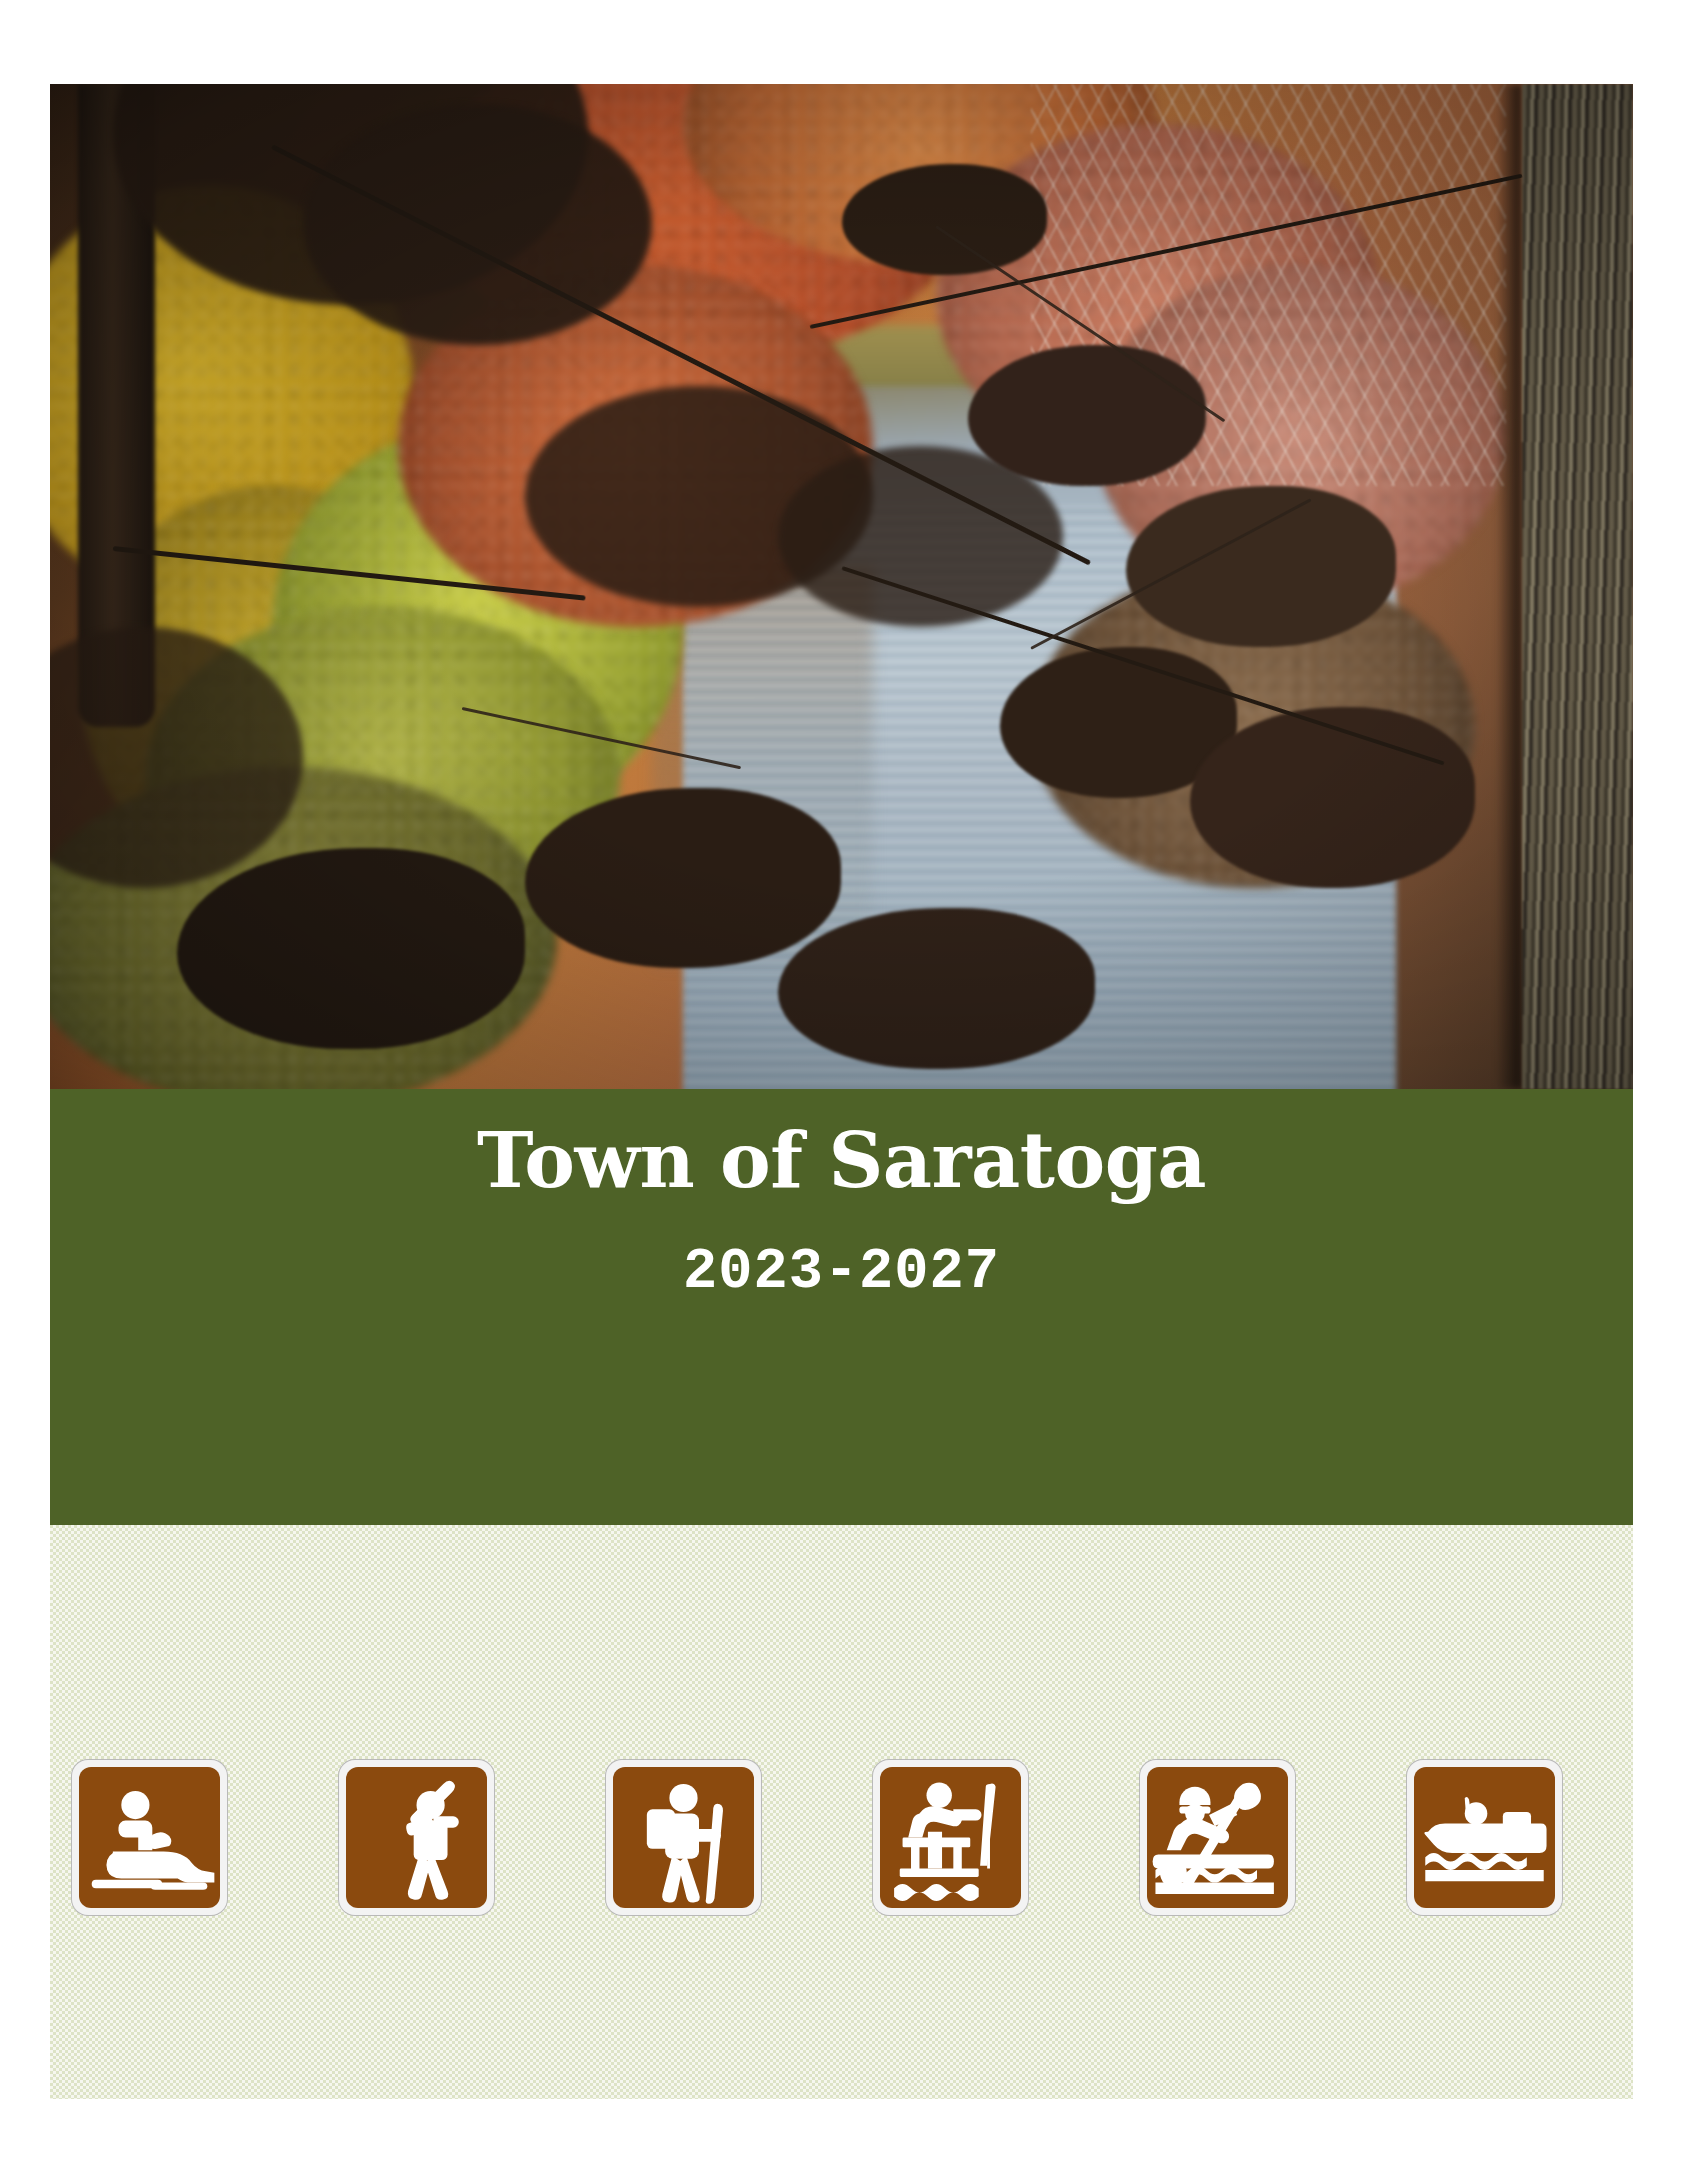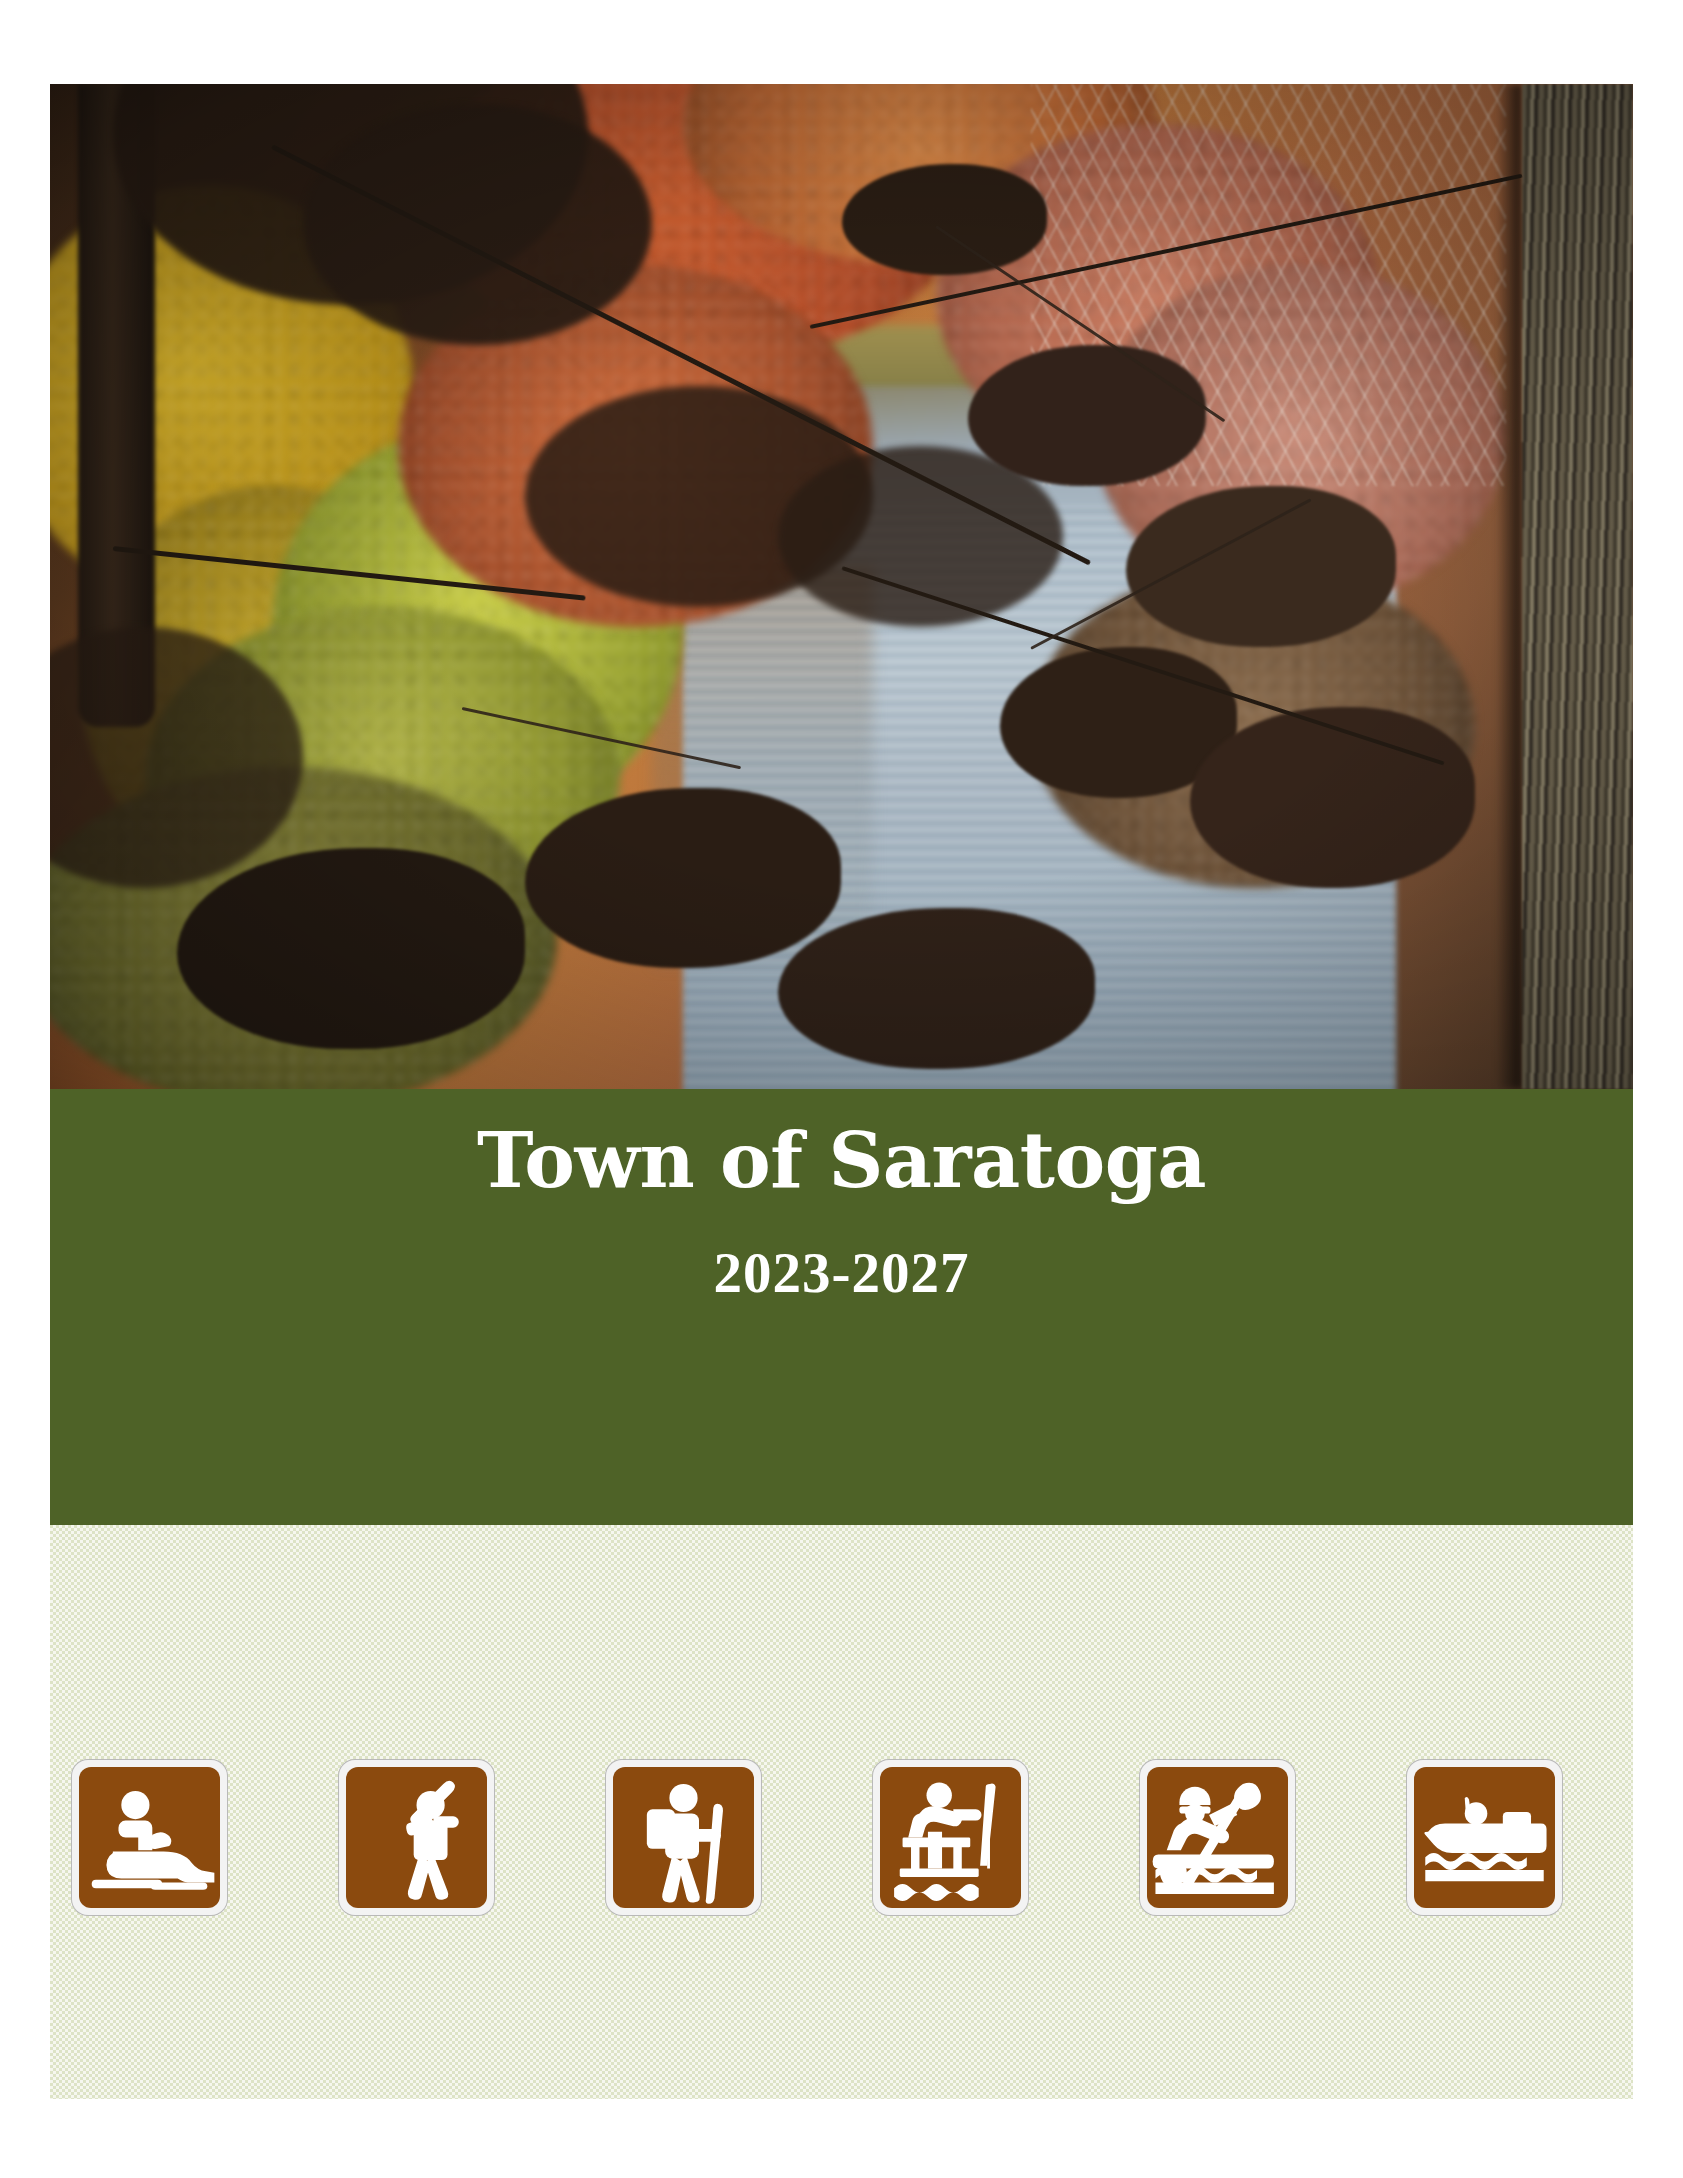--- a/index.html
+++ b/index.html
@@ -168,21 +168,21 @@
     font-family:"DejaVu Serif", serif;
     font-weight:bold;
     font-size:76px;
     line-height:1.17;
     text-align:center;
     letter-spacing:-0.5px;
     white-space:nowrap;
   }
   .doc-subtitle {
     color:#ffffff;
-    font-family:Liberation Serif, serif;
+    font-family:Liberation Mono, monospace;
     font-weight:bold;
     font-size:57px;
     text-align:center;
     margin-top:34px;
     letter-spacing:1px;
   }
 
   
   .icon-panel {
     position:absolute;

